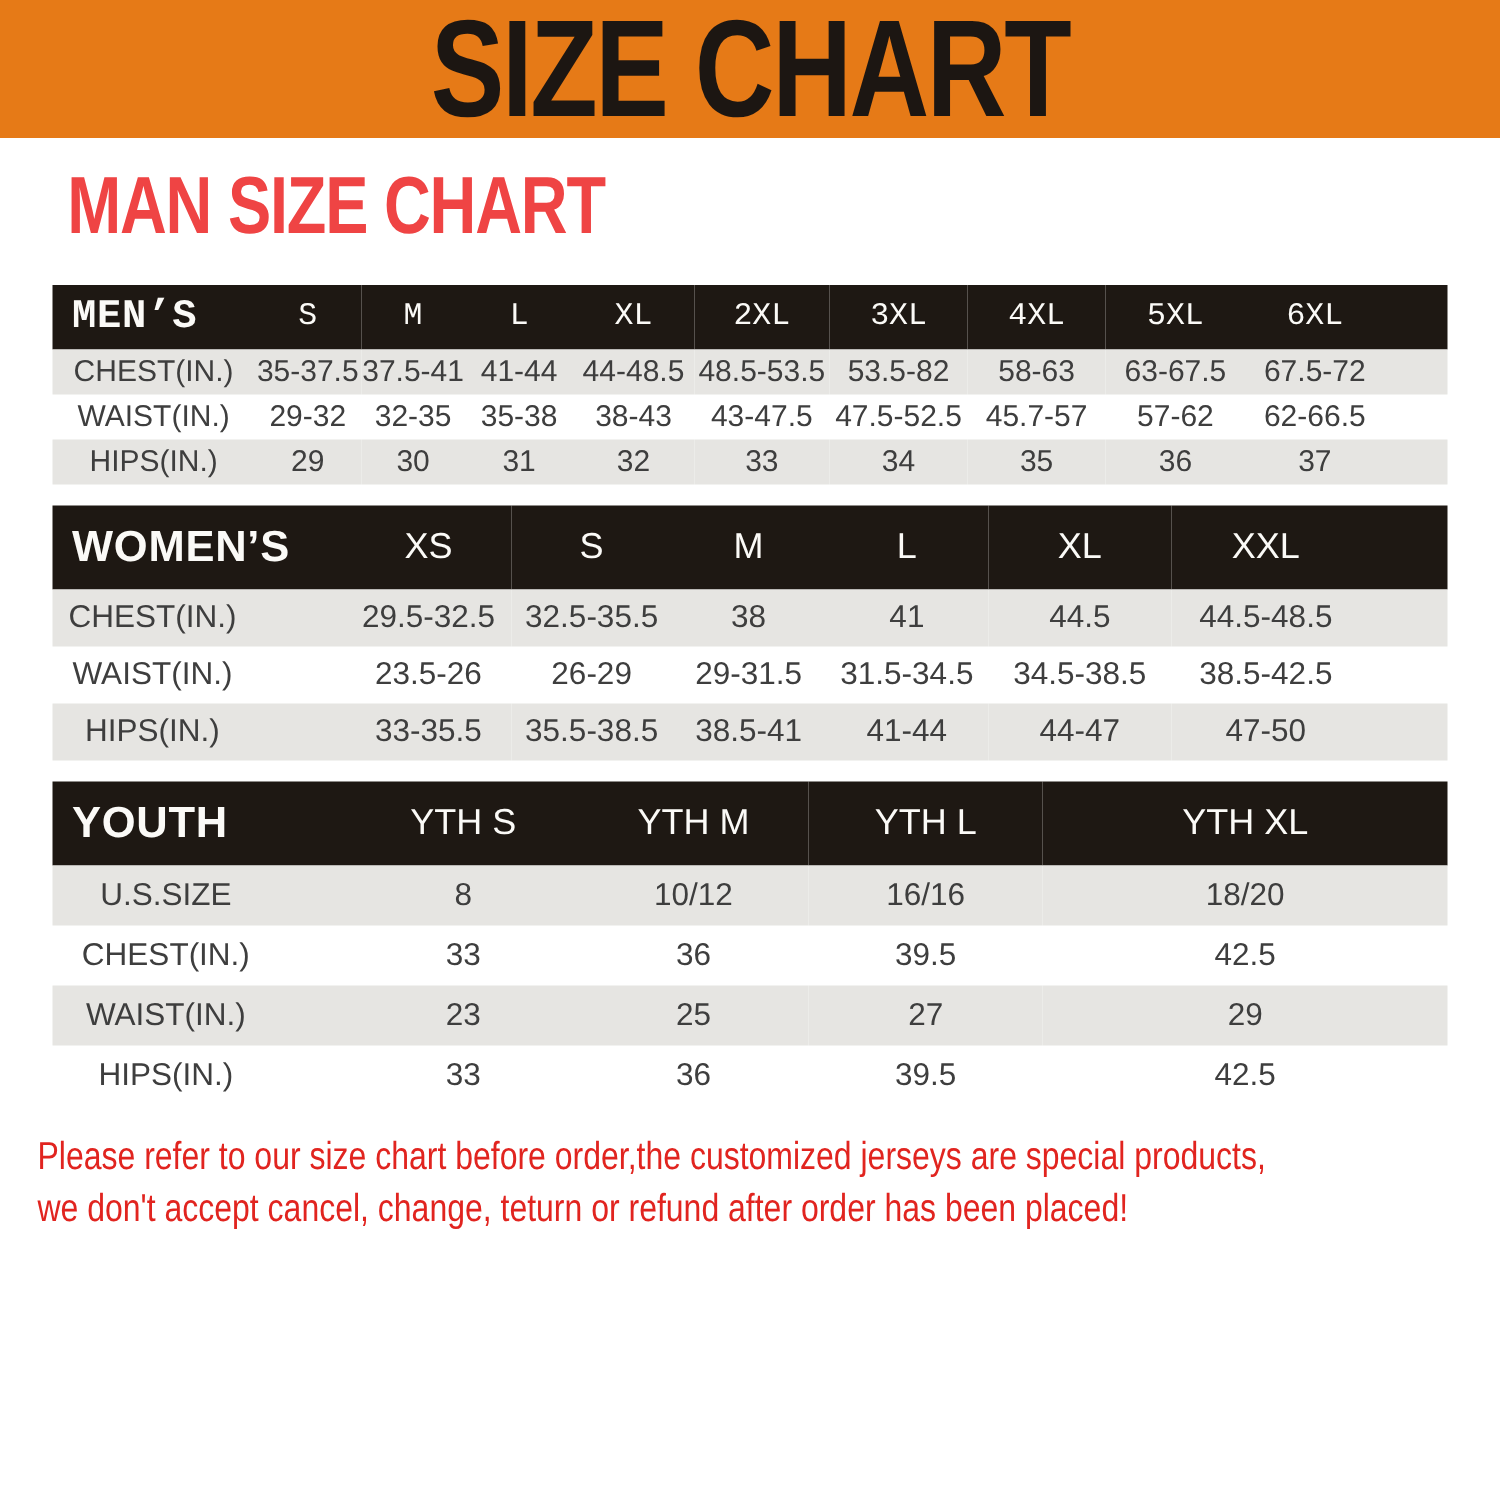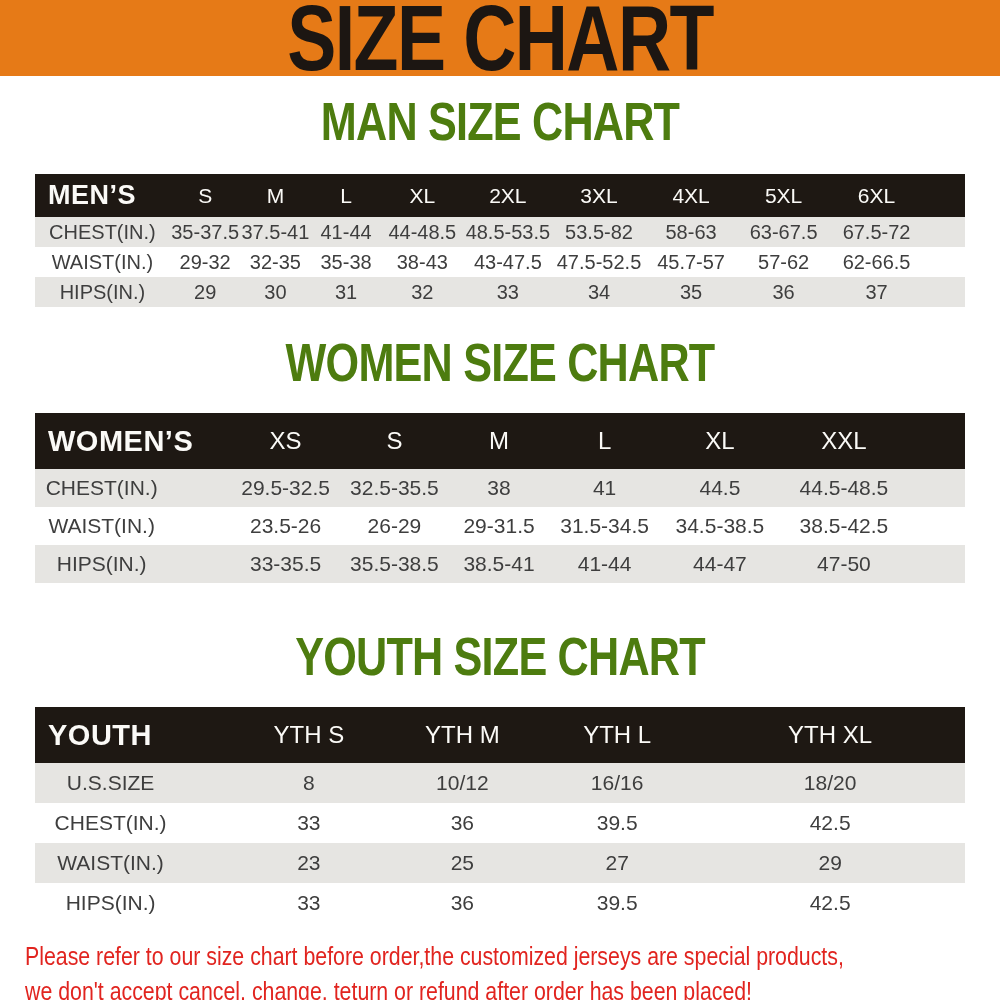--- a/index.html
+++ b/index.html
@@ -11,40 +11,40 @@
   * { box-sizing: border-box; }
   html, body { overflow: hidden; }
   body {
     margin: 0;
     width: 1000px;
     height: 1000px;
     background: #ffffff;
     font-family: "Liberation Sans", sans-serif;
   }
   .banner {
-    height: 76px;
+    height: 92px;
     background: var(--banner-bg, #e67a17);
     display: flex;
     align-items: center;
     justify-content: center;
   }
   .banner-title {
     display: inline-block;
     font-size: 92px;
     font-weight: bold;
     color: #1c1612;
     line-height: 88px;
     letter-spacing: -2px;
     white-space: nowrap;
     transform: scaleX(0.80);
   }
   .section-heading {
-    text-align: center;
+    text-align: left;
     line-height: 46px;
-    color: #4d7c0f;
+    color: #ef4444;
   }
   .section-heading span {
     display: inline-block;
     font-size: 54px;
     font-weight: bold;
     letter-spacing: -1px;
     white-space: nowrap;
     transform: scaleX(0.80);
   }
   .sec-man .section-heading   { margin-top: 22px; }
@@ -66,21 +66,21 @@
   .womens thead tr { height: 56px; }
   .youth thead tr  { height: 56px; }
 
   .size-table thead th {
     color: #fbfaf7;
     font-weight: normal;
     text-align: center;
     vertical-align: middle;
     padding: 0;
   }
-  .mens thead th   { font-size: 21px; }
+  .mens thead th   { font-size: 21px; font-family: Liberation Mono, monospace; }
   .womens thead th { font-size: 24px; margin-top: 40px; }
   .youth thead th  { font-size: 24px; }
 
   .size-table thead th.row-label {
     font-weight: bold;
     text-align: left;
     padding-left: 13px;
     letter-spacing: 0.5px;
   }
   .mens thead th.row-label   { font-size: 27px; }
@@ -198,23 +198,20 @@
           <td>34</td>
           <td>35</td>
           <td>36</td>
           <td>37</td>
         </tr>
       </tbody>
     </table>
 </section>
 
 <section class="sec sec-women">
-  <div class="section-heading">
-    <span>WOMEN SIZE CHART</span>
-  </div>
   <table class="size-table womens">
     <colgroup>
       <col style="width:21.0%">
         <col style="width:11.9%">
         <col style="width:11.5%">
         <col style="width:11.0%">
       <col style="width:11.7%">
         <col style="width:13.1%">
         <col style="width:19.8%">
     </colgroup>
@@ -255,23 +252,20 @@
           <td>38.5-41</td>
           <td>41-44</td>
           <td>44-47</td>
           <td>47-50</td>
         </tr>
       </tbody>
     </table>
 </section>
 
 <section class="sec sec-youth">
-  <div class="section-heading">
-    <span>YOUTH SIZE CHART</span>
-  </div>
   <table class="size-table youth">
     <colgroup>
       <col style="width:21.2%">
         <col style="width:16.5%">
         <col style="width:16.5%">
         <col style="width:16.8%">
         <col style="width:29.0%">
     </colgroup>
   <thead>
         <tr>

